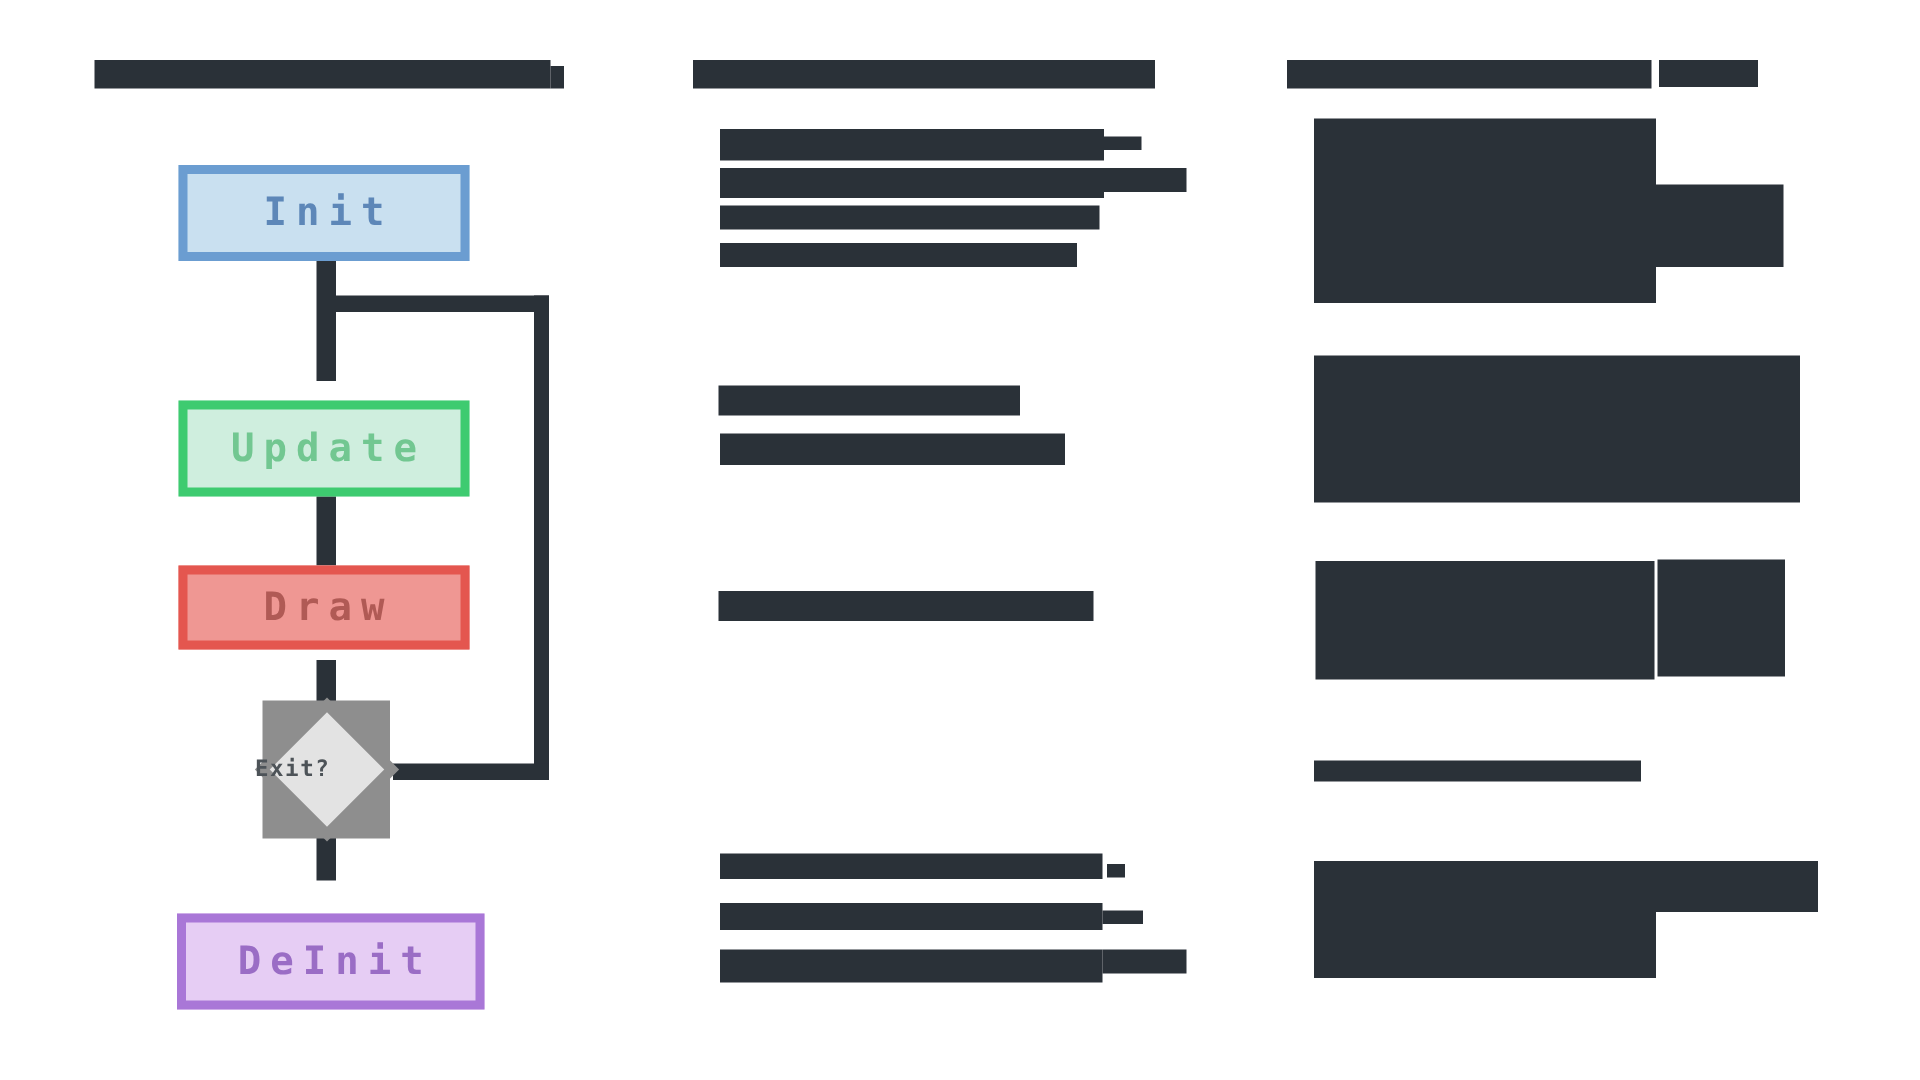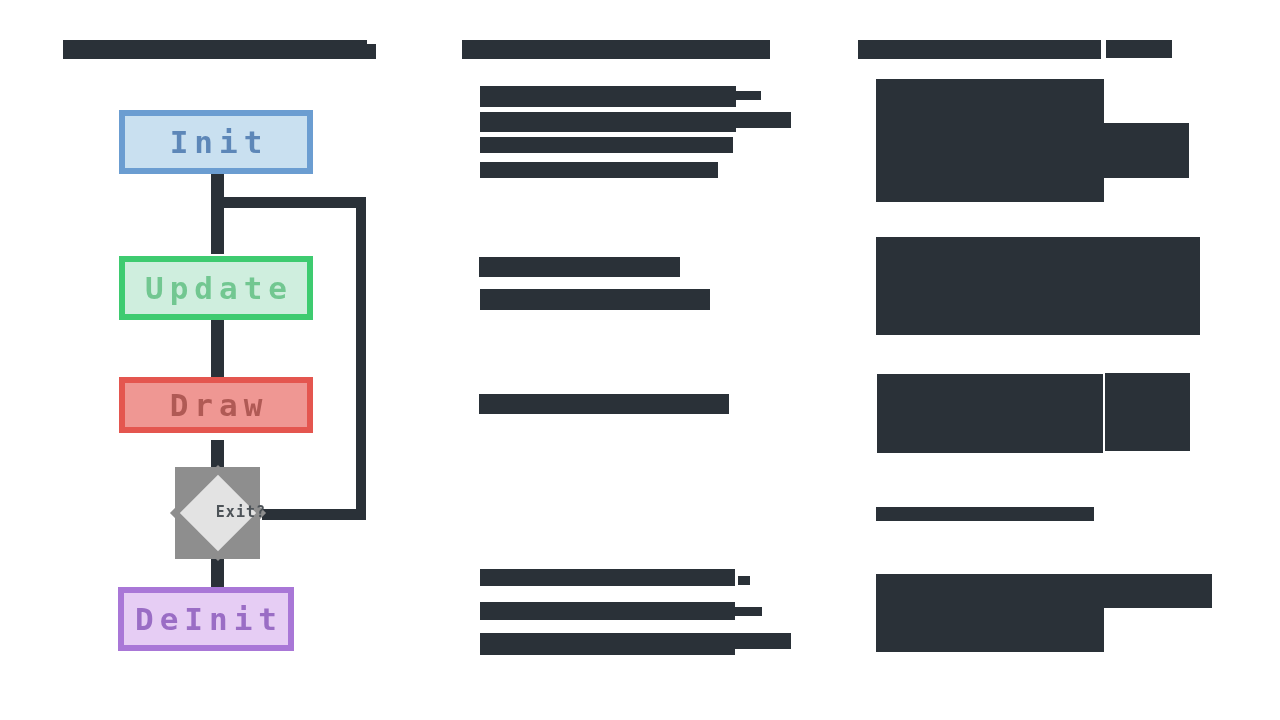--- a/index.html
+++ b/index.html
@@ -15,48 +15,48 @@
   
   .node {
     position: absolute;
     left: 119px;
     width: 194px;
     height: 64px;
     border: 6px solid;
     display: flex;
     align-items: center;
     justify-content: center;
-    font-size: 31px;
+    font-size: 26px;
     font-weight: bold;
     letter-spacing: 6px;
     text-indent: 6px;
     z-index: 3;
   }
   #node-init   { top: 110px; }
-  #node-update { top: 256px; }
+  #node-update { top: 267px; }
   #node-draw   { top: 377px; height: 56px; }
-  #node-deinit { top: 587px; left: 118px; width: 176px; }
+  #node-deinit { top: 609px; left: 118px; width: 205px; }
 
   
   .line { position: absolute; z-index: 1; }
   #conn-init-update { left: 211px; top: 174px; width: 13px; height: 80px; }
   #conn-update-draw { left: 211px; top: 318px; width: 13px; height: 59px; }
   #conn-draw-exit   { left: 211px; top: 440px; width: 13px; height: 30px; }
   #conn-exit-deinit { left: 211px; top: 552px; width: 13px; height: 35px; }
   #loop-top    { left: 222px; top: 197px; width: 144px; height: 11px; }
   #loop-right  { left: 356px; top: 197px; width: 10px; height: 323px; }
   #loop-bottom { left: 262px; top: 509px; width: 104px; height: 11px; }
 
   
   #diamond-square { position: absolute; left: 175px; top: 467px; width: 85px; height: 92px; z-index: 2; }
   #diamond-outer  { position: absolute; left: 184px; top: 479px; width: 68px; height: 68px; transform: rotate(45deg); z-index: 3; }
   #diamond-inner  { position: absolute; left: 191px; top: 486px; width: 54px; height: 54px; transform: rotate(45deg); z-index: 4; }
   #diamond-label  {
     position: absolute; left: 170px; top: 503px; width: 96px;
-    text-align: right; font-size: 15px; font-weight: bold;
+    text-align: left; font-size: 15px; font-weight: bold;
     letter-spacing: 1px; z-index: 5;
   }
 
   
   .bar { position: absolute; z-index: 2; }
 </style>
 </head>
 <body>
 
 <div id="canvas">

